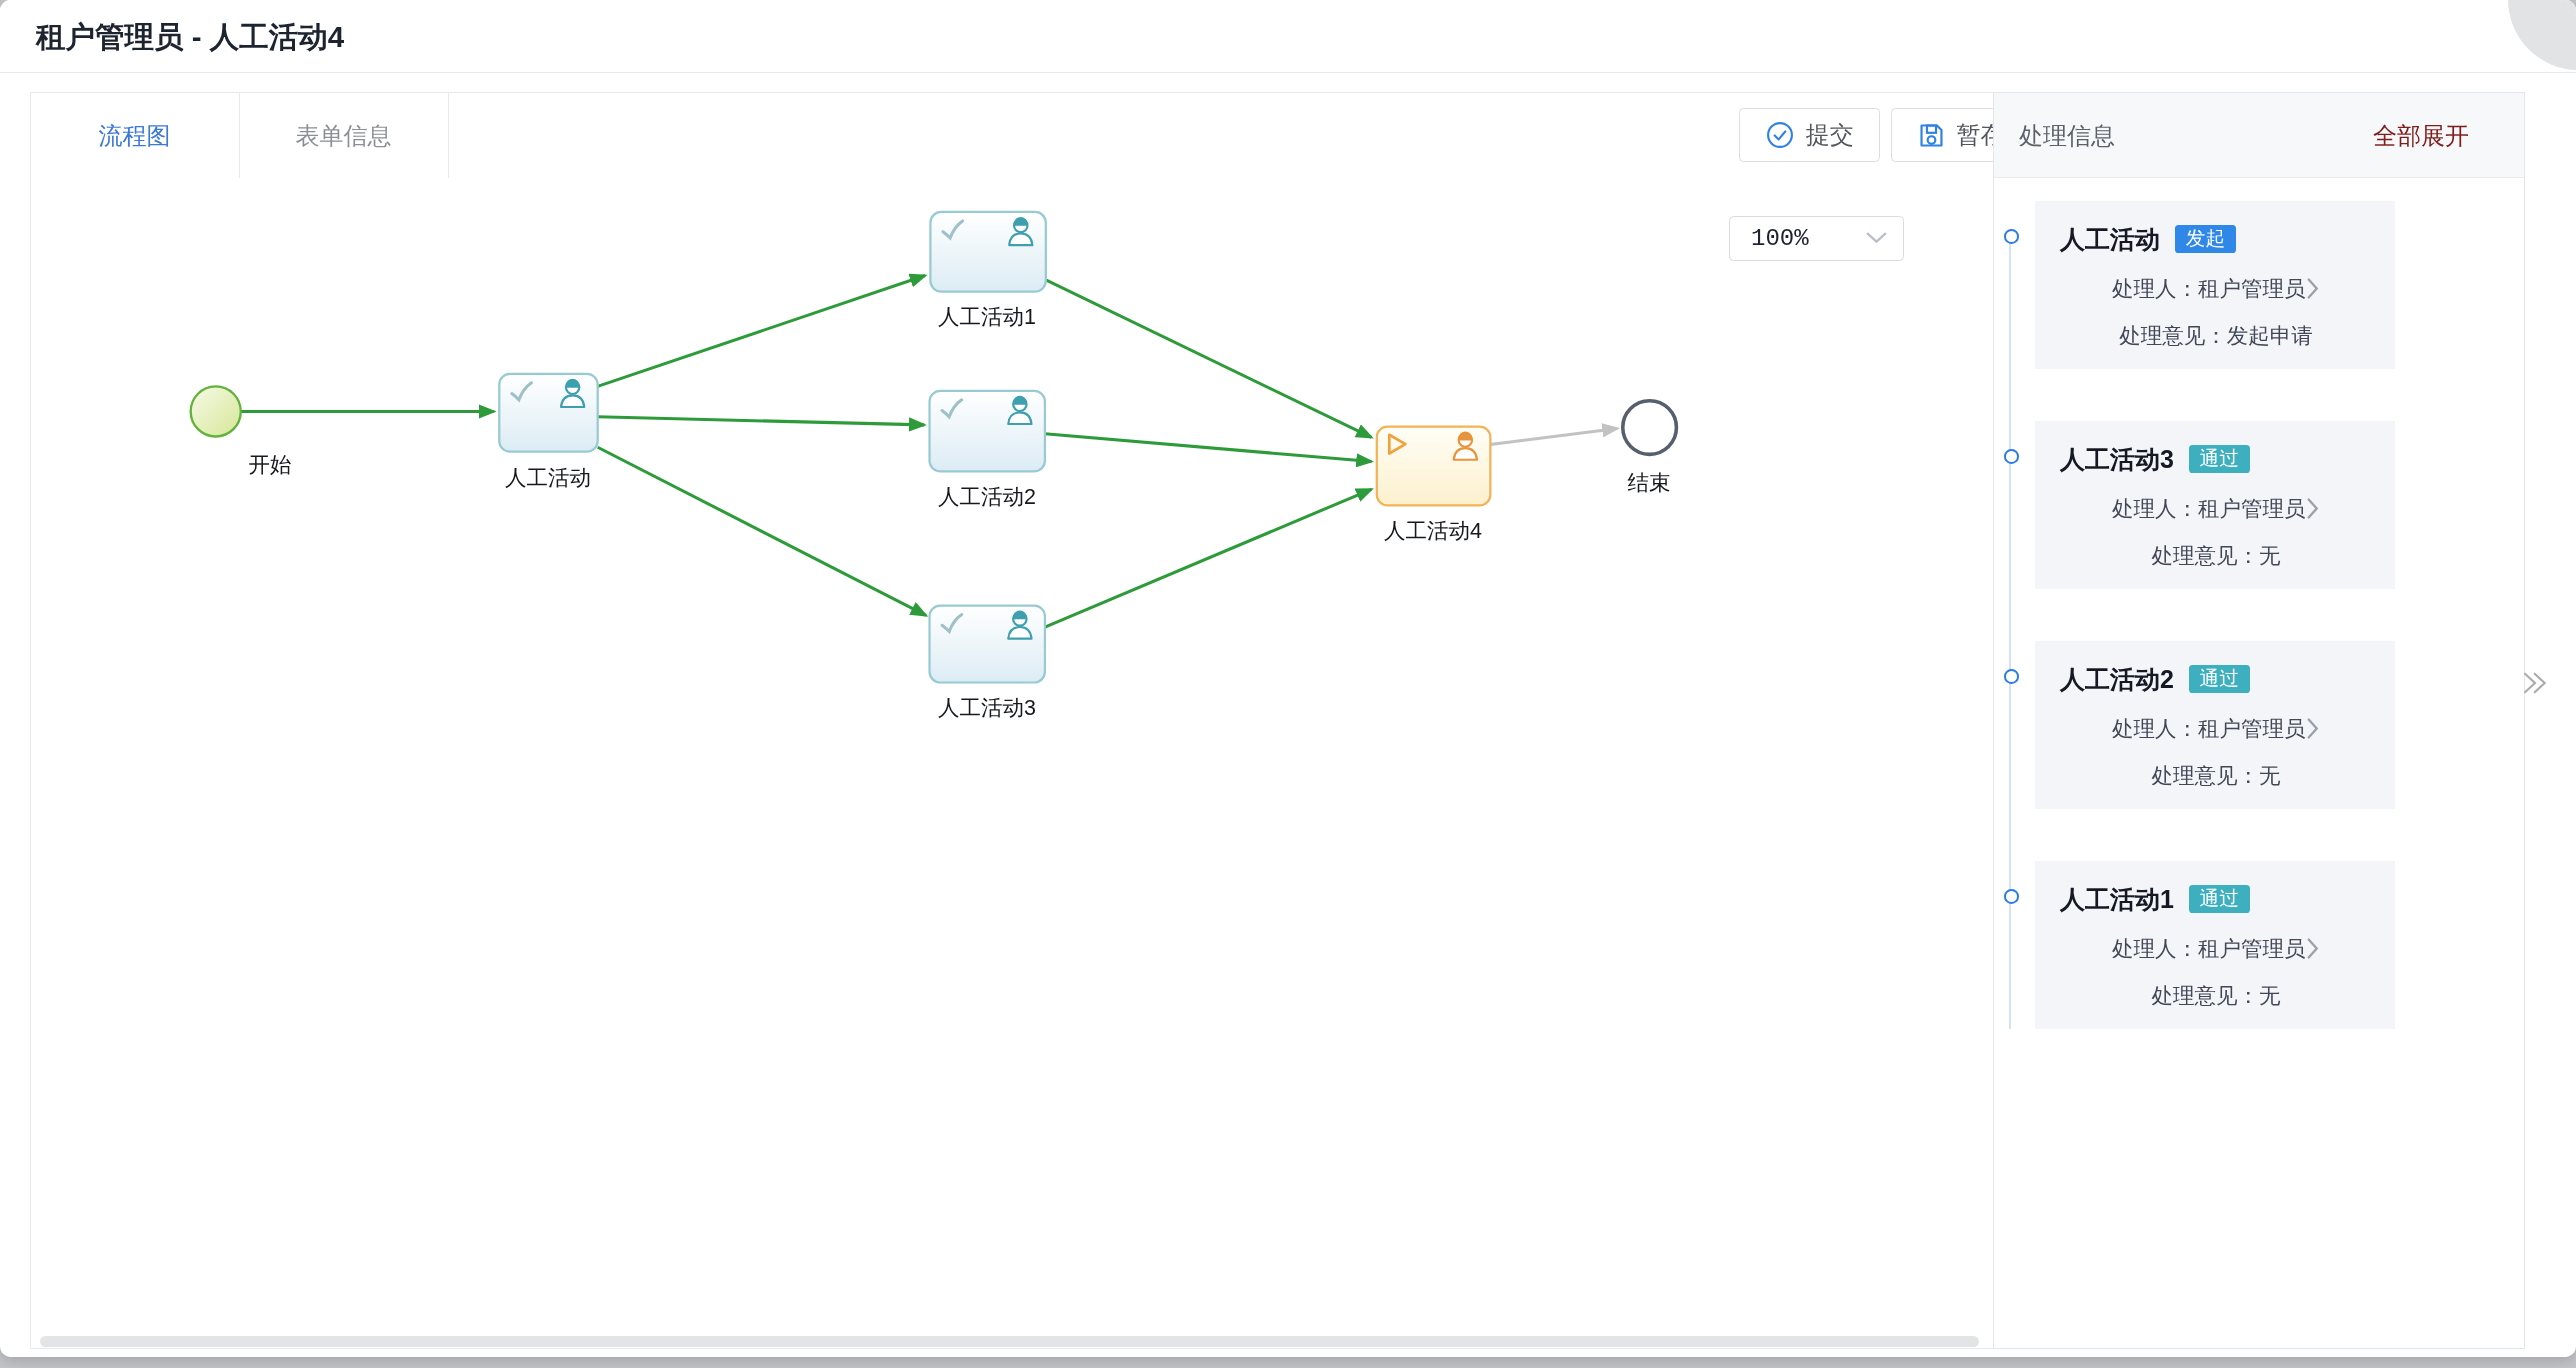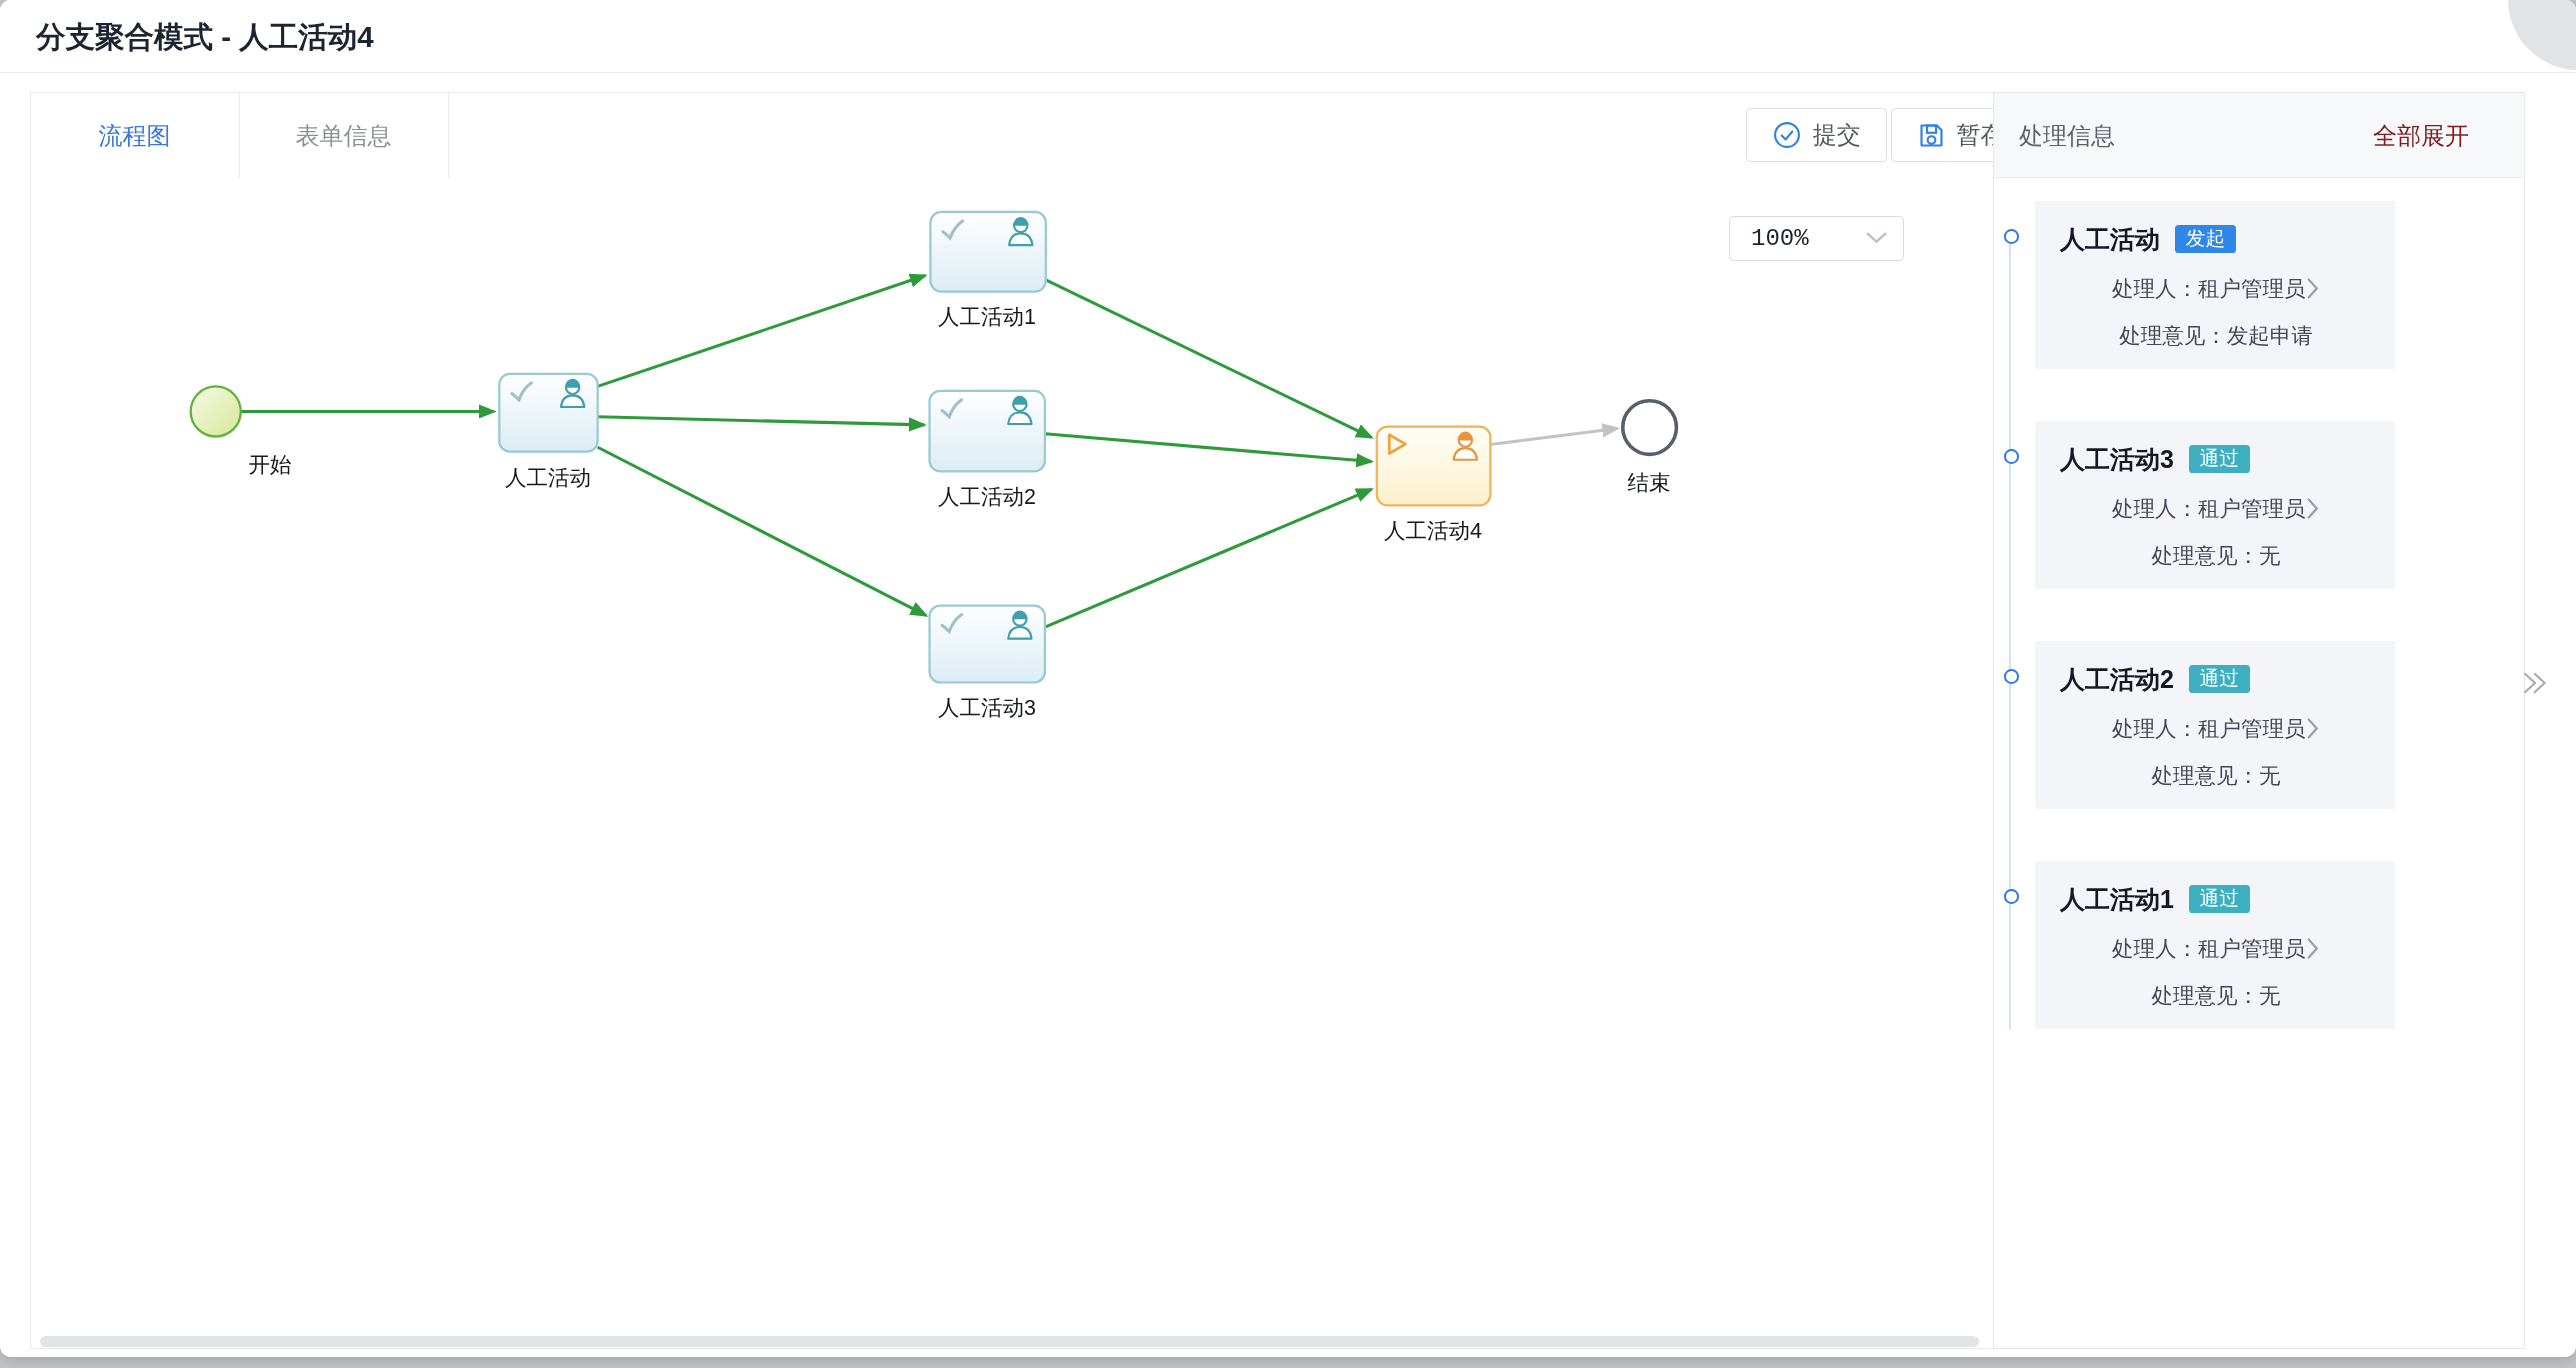--- a/index.html
+++ b/index.html
@@ -8,21 +8,21 @@
   .dialog{position:absolute;left:0;top:0;width:2576px;height:1357px;background:#ffffff;border-radius:10.7px;overflow:hidden;box-shadow:0 3.6px 16px rgba(0,0,0,.18);}
   
   .dlg-header{position:absolute;left:0;top:0;right:0;height:72px;border-bottom:0.9px solid #e8e9ec;background:#fff;}
   .dlg-title{position:absolute;left:36px;top:18px;font-size:29.5px;font-weight:600;color:#1c2430;}
   .close-corner{position:absolute;left:2508px;top:-71px;width:141px;height:141px;border-radius:50%;background:#e2e3e5;cursor:pointer;}
   
   .left-box{position:absolute;left:29.5px;top:92px;width:2019px;height:1257px;border:0.9px solid #e7e9ec;box-sizing:border-box;background:#fff;}
   .tabbar{position:relative;height:85px;border-bottom:0.9px solid #e7e9ec;display:flex;}
   .tab{width:208px;height:100%;display:flex;align-items:center;justify-content:center;font-size:24px;color:#8b9097;border-right:0.9px solid #e7e9ec;cursor:pointer;background:#fff;}
   .tab.active{color:#3c78d8;}
-  .toolbar{position:absolute;right:17px;top:15px;display:flex;gap:4px;}
+  .toolbar{position:absolute;right:17px;top:15px;display:flex;gap:11px;}
   .btn{display:flex;align-items:center;justify-content:center;gap:10.7px;height:54px;padding:0 25px;border:0.9px solid #dadde2;border-radius:4.5px;background:#fff;font-size:24px;color:#53575e;cursor:pointer;}
   
   .canvas{position:absolute;left:0;top:85px;right:0;bottom:0;background:#fff;overflow:hidden;}
   #flow-svg{position:absolute;left:0;top:0;}
   .node-label{position:absolute;width:161px;text-align:center;font-size:21.5px;color:#15181d;}
   .zoom-select{position:absolute;left:1698px;top:38px;width:175px;height:45px;border:0.9px solid #d8dbe0;border-radius:4.5px;display:flex;align-items:center;justify-content:space-between;padding:0 14.3px 0 21.5px;box-sizing:border-box;font-size:24px;color:#1d242e;background:#fff;cursor:pointer;font-family:Liberation Mono, monospace;}
   .vscroll{position:absolute;left:1967px;top:3.6px;width:12.5px;height:1098px;background:#e3e4e6;border-radius:6.3px;}
   .hscroll{position:absolute;left:9.8px;bottom:0.9px;width:1939px;height:10.7px;background:#e3e4e6;border-radius:5.4px;}
   
   .right-panel{position:absolute;left:1993px;top:92px;width:532px;height:1257px;border:0.9px solid #e3e6eb;box-sizing:border-box;background:#fff;overflow:hidden;}
@@ -41,21 +41,21 @@
   .tl-row{display:flex;justify-content:center;align-items:center;font-size:21.5px;color:#414855;margin-bottom:19.7px;height:27px;}
   .collapse-handle{position:absolute;left:2520px;top:667px;width:30px;height:32px;cursor:pointer;}
 </style>
 </head>
 <body>
 
 <div class="stage">
   <div class="dialog">
 
     <div class="dlg-header">
-      <div class="dlg-title">分支聚合模式 - 人工活动4</div>
+      <div class="dlg-title">租户管理员 - 人工活动4</div>
     </div>
     <div class="close-corner">
       
     </div>
 
     <div class="left-box">
       <div class="tabbar">
         <div class="tab active">流程图</div>
         <div class="tab">表单信息</div>
         <div class="toolbar">

